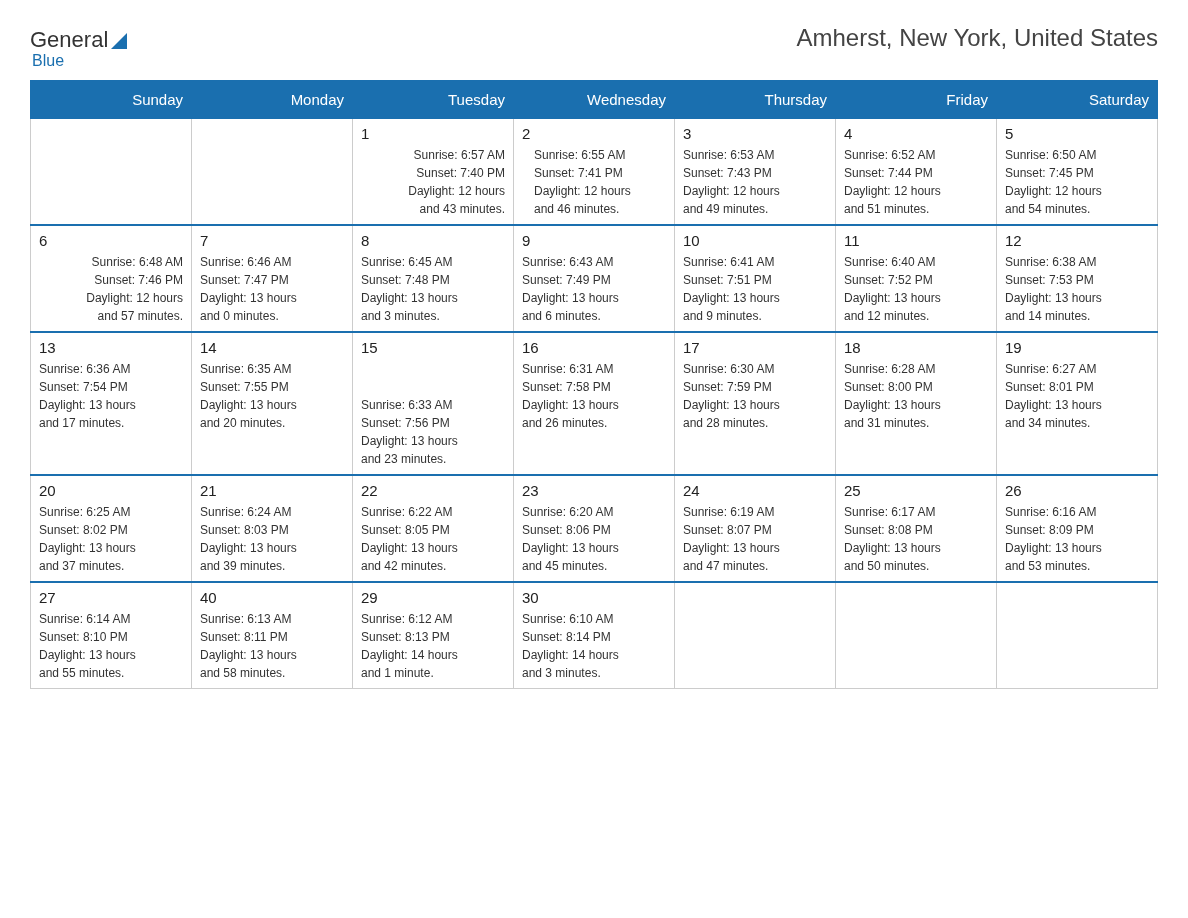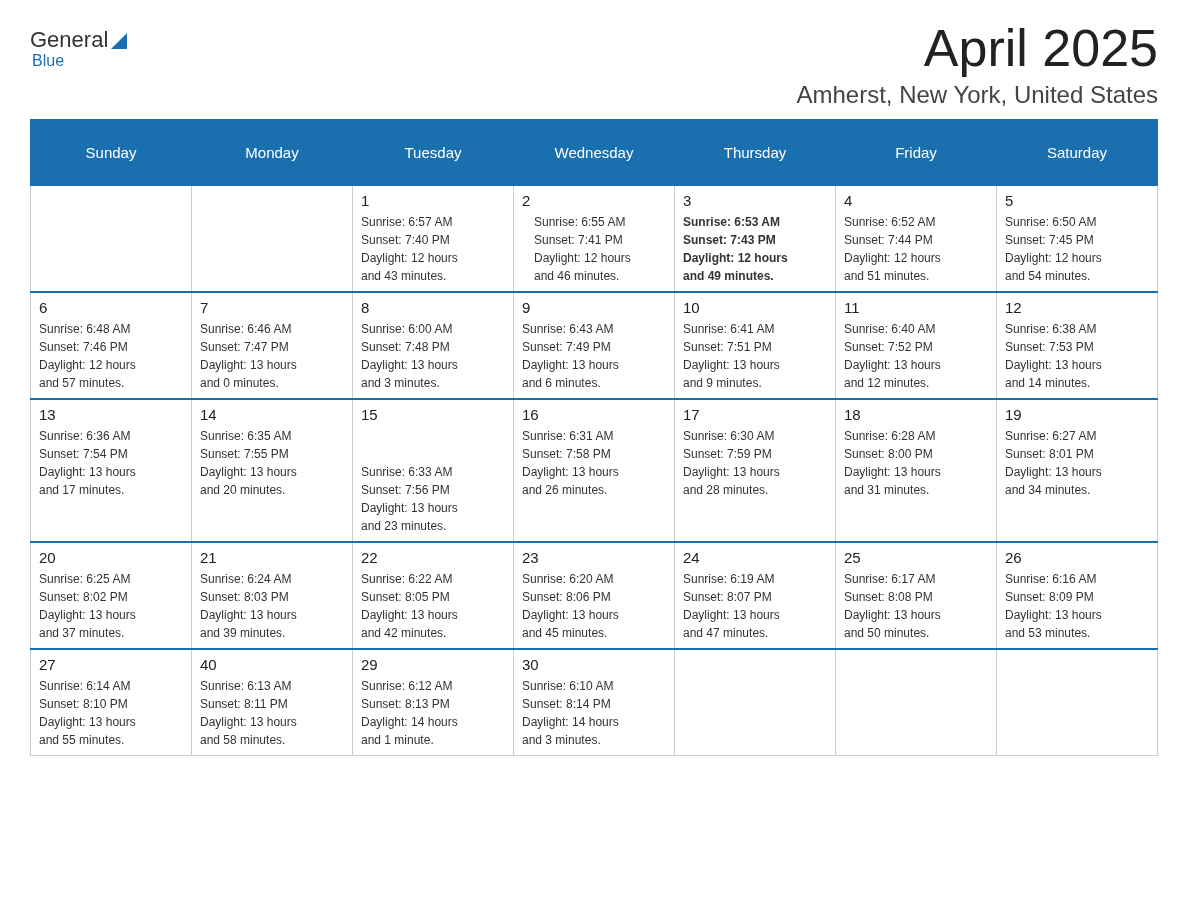--- a/index.html
+++ b/index.html
@@ -47,24 +47,24 @@
       margin-top: 4px;
     }
     .calendar {
       width: 100%;
       border-collapse: collapse;
       margin-top: 10px;
     }
     .calendar th {
       background-color: #1a6faf;
       color: #fff;
-      padding: 24px 8px;
+      padding: 10px 8px;
       font-size: 15px;
       font-weight: normal;
-      text-align: center;
+      text-align: right;
       border: 1px solid #1a6faf;
     }
     .calendar td {
       border: 1px solid #ccc;
       vertical-align: top;
       padding: 6px 8px;
       width: 14.28%;
       min-height: 100px;
     }
     .day-num {
@@ -96,21 +96,20 @@
         <span style="display:inline-block; margin-left:3px; margin-top:2px;">
           <svg width="16" height="16" viewBox="0 0 16 16">
               <polygon points="0,16 16,16 16,0" fill="#1a6faf"></polygon>
             </svg>
         </span>
       </div>
       <span class="logo-text-blue" style="margin-left:2px;">Blue</span>
     </div>
   </div>
   <div class="title-block">
-    <div class="page-title">April 2025</div>
     <div class="subtitle">Amherst, New York, United States</div>
   </div>
 </div>
 
 <table class="calendar">
   <thead>
     <tr>
     <th>Sunday</th>
         <th>Monday</th>
         <th>Tuesday</th>
@@ -119,35 +118,35 @@
         <th>Friday</th>
         <th>Saturday</th>
       </tr>
   </thead>
   <tbody id="calendar-body">
   <tr>
         <td class="empty-cell"></td>
         <td class="empty-cell"></td>
         <td>
           <div class="day-num">1</div>
-          <div class="day-info" style="white-space: pre-line;">Sunrise: 6:57 AM
+          <div class="day-info" style="white-space: pre-line; text-align: right;">Sunrise: 6:57 AM
 Sunset: 7:40 PM
 Daylight: 12 hours
 and 43 minutes.</div>
         </td>
         <td>
           <div class="day-num">2</div>
           <div class="day-info" style="white-space: pre-line; margin-left: 12px;">Sunrise: 6:55 AM
 Sunset: 7:41 PM
 Daylight: 12 hours
 and 46 minutes.</div>
         </td>
         <td>
           <div class="day-num">3</div>
-          <div class="day-info" style="white-space: pre-line; font-weight: bold;">Sunrise: 6:53 AM
+          <div class="day-info" style="white-space: pre-line;">Sunrise: 6:53 AM
 Sunset: 7:43 PM
 Daylight: 12 hours
 and 49 minutes.</div>
         </td>
         <td>
           <div class="day-num">4</div>
           <div class="day-info" style="white-space: pre-line;">Sunrise: 6:52 AM
 Sunset: 7:44 PM
 Daylight: 12 hours
 and 51 minutes.</div>
@@ -156,35 +155,35 @@
           <div class="day-num">5</div>
           <div class="day-info" style="white-space: pre-line;">Sunrise: 6:50 AM
 Sunset: 7:45 PM
 Daylight: 12 hours
 and 54 minutes.</div>
         </td>
       </tr>
       <tr class="row-border">
         <td>
           <div class="day-num">6</div>
-          <div class="day-info" style="white-space: pre-line;">Sunrise: 6:48 AM
+          <div class="day-info" style="white-space: pre-line; text-align: right;">Sunrise: 6:48 AM
 Sunset: 7:46 PM
 Daylight: 12 hours
 and 57 minutes.</div>
         </td>
         <td>
           <div class="day-num">7</div>
           <div class="day-info" style="white-space: pre-line;">Sunrise: 6:46 AM
 Sunset: 7:47 PM
 Daylight: 13 hours
 and 0 minutes.</div>
         </td>
         <td>
           <div class="day-num">8</div>
-          <div class="day-info" style="white-space: pre-line;">Sunrise: 6:00 AM
+          <div class="day-info" style="white-space: pre-line;">Sunrise: 6:45 AM
 Sunset: 7:48 PM
 Daylight: 13 hours
 and 3 minutes.</div>
         </td>
         <td>
           <div class="day-num">9</div>
           <div class="day-info" style="white-space: pre-line;">Sunrise: 6:43 AM
 Sunset: 7:49 PM
 Daylight: 13 hours
 and 6 minutes.</div>

